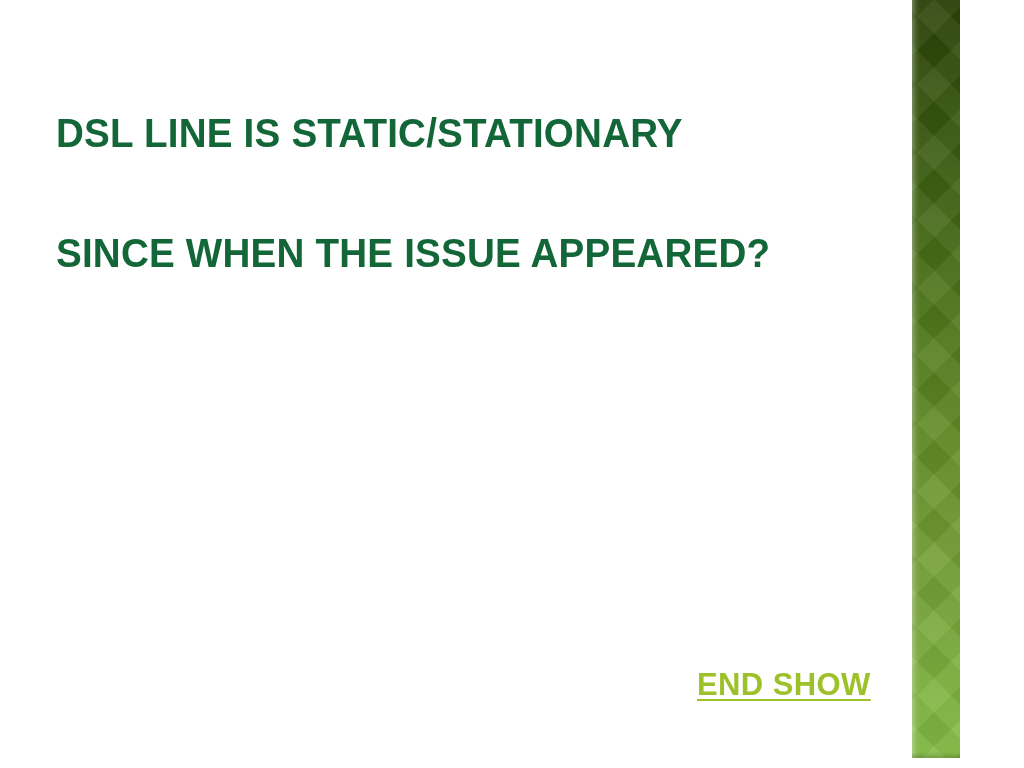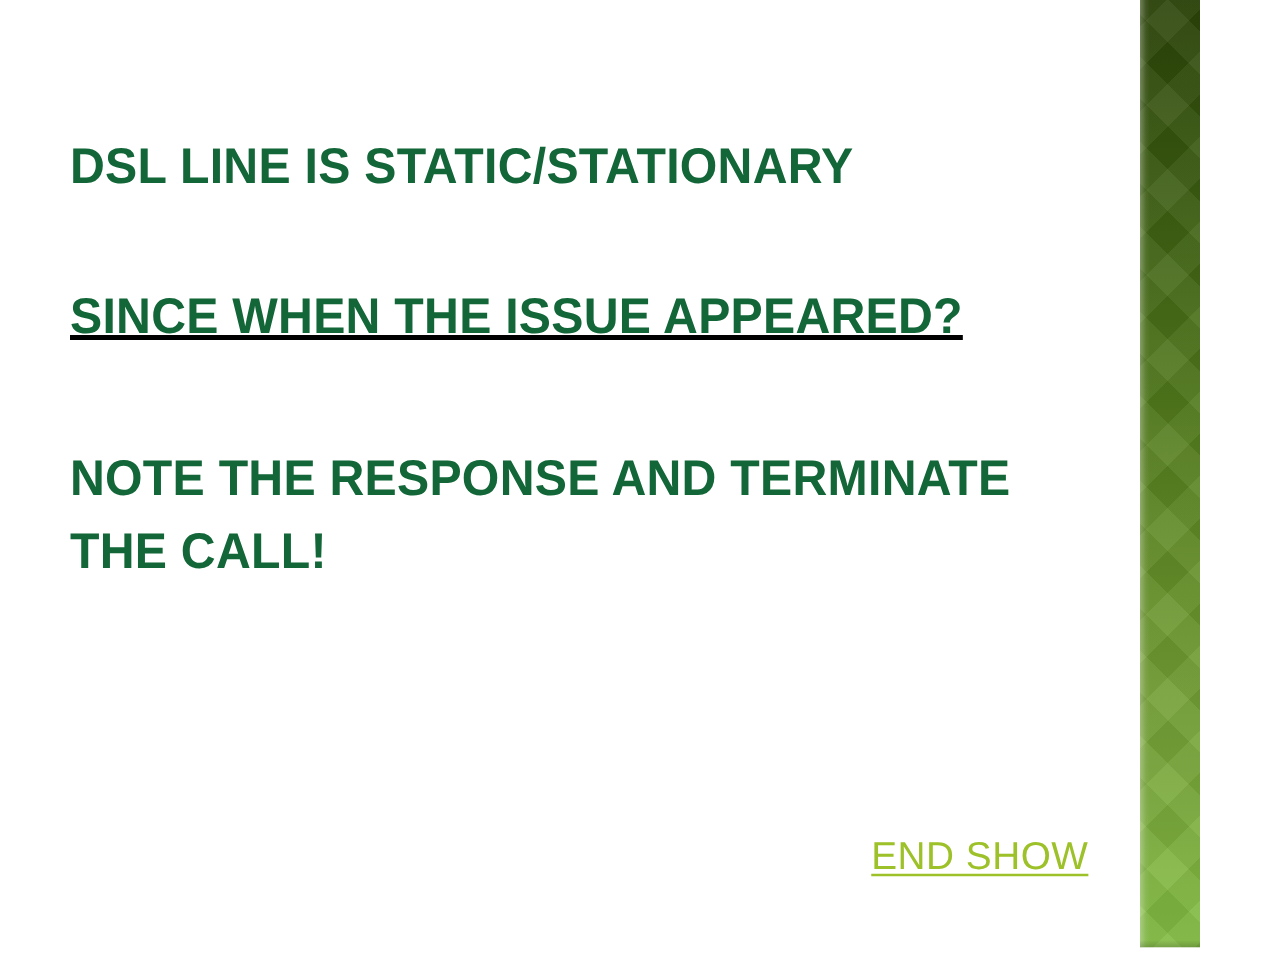--- a/index.html
+++ b/index.html
@@ -118,34 +118,34 @@
     white-space: nowrap;
     transform: scaleX(0.965);
     transform-origin: left center;
   }
   .para {
     margin: 0 0 62px 0;
   }
   .para:last-of-type {
     margin-bottom: 0;
   }
-  .para.p2 { margin-bottom: 72px; text-decoration: underline; }
+  .para.p2 { margin-bottom: 52px; }
 
   
   .endshow-wrap {
     position: absolute;
     left: 697px;
     top: 668px;
     width: 200px;
   }
   .endshow-link {
     display: inline-block;
     color: #9dc129;
     font-family: "Liberation Sans", sans-serif;
-    font-weight: normal;
+    font-weight: bold;
     font-size: 31px;
     line-height: 34px;
     text-decoration: underline;
     text-underline-offset: 4px;
     text-decoration-thickness: 2px;
     letter-spacing: 0.4px;
     cursor: pointer;
     white-space: nowrap;
   }
 </style>
@@ -165,24 +165,20 @@
   <div class="content">
 
     <div class="para p1">
       <div class="line">DSL LINE IS STATIC/STATIONARY</div>
     </div>
 
     <div class="para p2">
       <div class="line">SINCE WHEN THE ISSUE APPEARED?</div>
     </div>
 
-    <div class="para p3">
-      <div class="line">NOTE THE RESPONSE AND TERMINATE</div>
-      <div class="line">THE CALL!</div>
-    </div>
 
   </div>
 
   <div class="endshow-wrap">
     <span class="endshow-link">END SHOW</span>
   </div>
 
 </div>
 
 </body></html>

